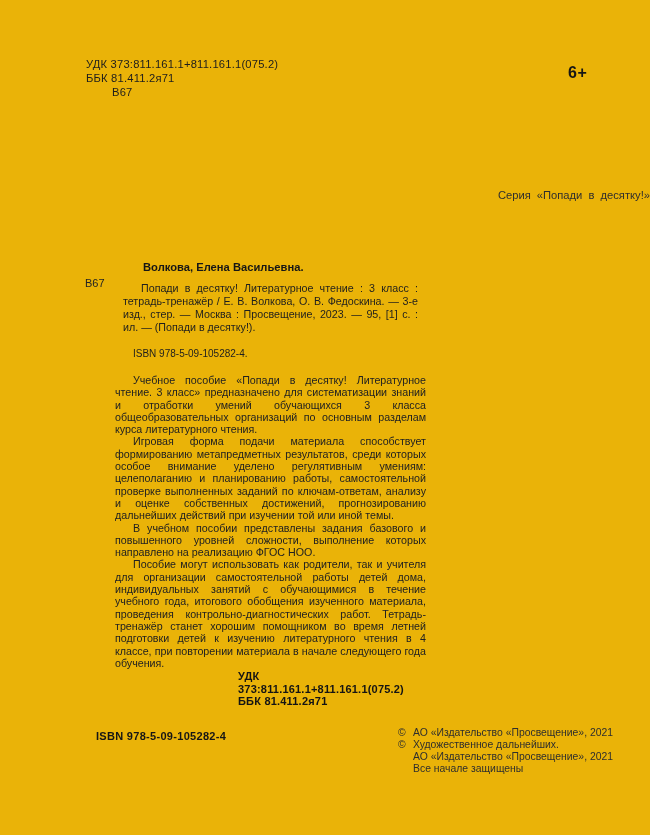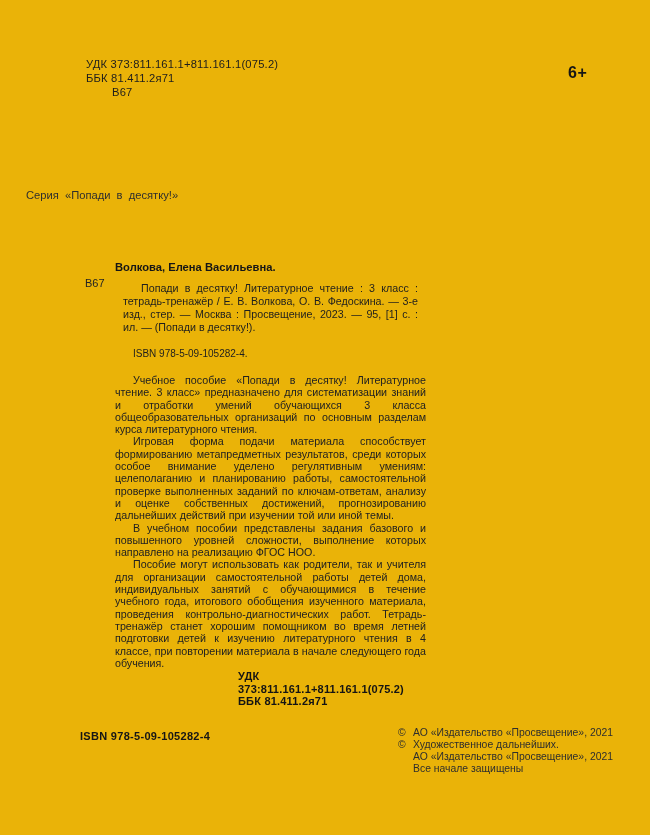--- a/index.html
+++ b/index.html
@@ -39,21 +39,21 @@
     letter-spacing: 0.5px;
     color: #161616;
   }
 
   
   .series-line {
     position: absolute;
     left: 26px;
     top: 189px;
     width: 624px;
-    text-align: left;
+    text-align: right;
     font-size: 11.2px;
     word-spacing: 3px;
     color: #2e2e2e;
   }
 
   
   .main-column {
     position: absolute;
     left: 115px;
     top: 261px;
@@ -64,20 +64,21 @@
     left: -30px;
     top: 16px;
     font-size: 11px;
     color: #242424;
   }
   .author-line {
     font-size: 11.2px;
     line-height: 13px;
     font-weight: bold;
     color: #161616;
+    margin-left: 28px;
   }
   .bib-description {
     margin: 8px;
     font-size: 10.7px;
     line-height: 13px;
     text-align: justify;
     text-indent: 18px;
     color: #1e1e1e;
   }
   .isbn-line {
@@ -102,21 +103,21 @@
     font-size: 11px;
     line-height: 12.4px;
     font-weight: bold;
     letter-spacing: 0.2px;
     color: #141414;
   }
 
   
   .footer-isbn {
     position: absolute;
-    left: 80px;
+    left: 96px;
     top: 730px;
     font-size: 11px;
     font-weight: bold;
     letter-spacing: 0.3px;
     color: #161616;
   }
   .footer-copyright {
     position: absolute;
     left: 398px;
     top: 727px;

